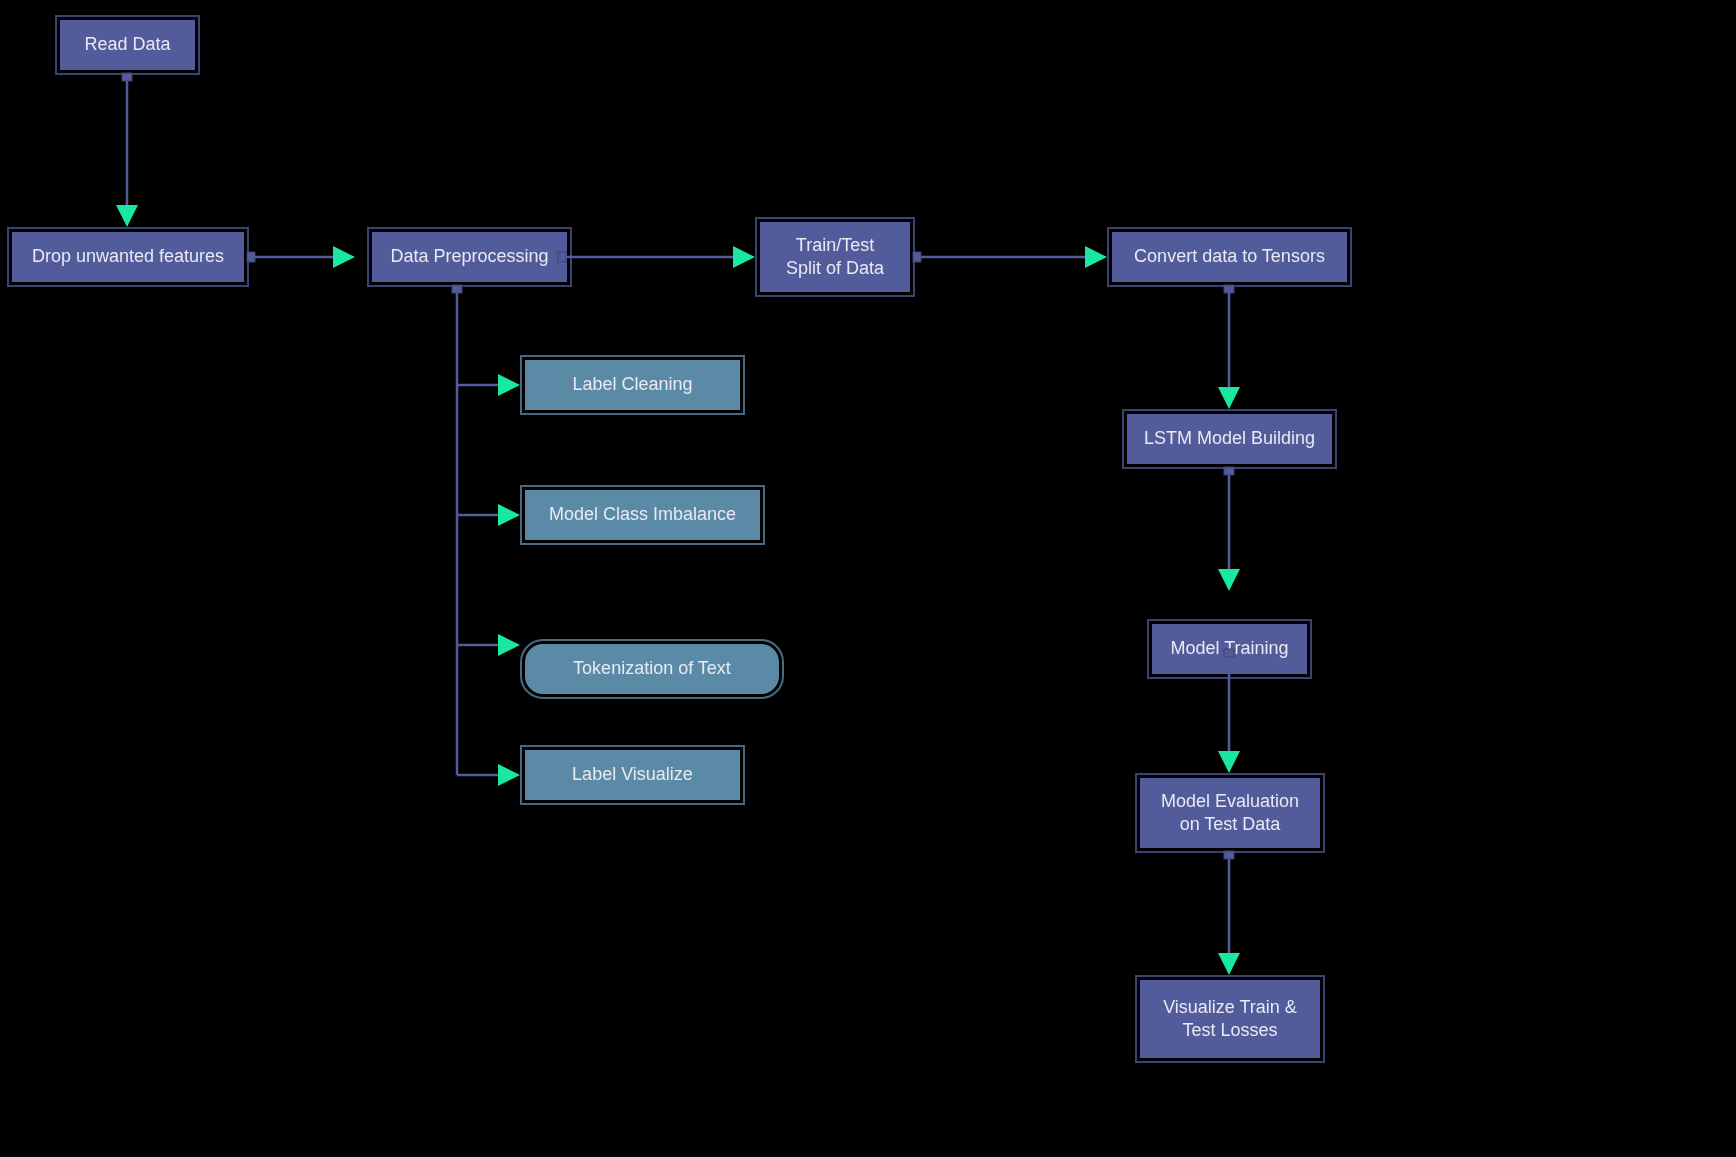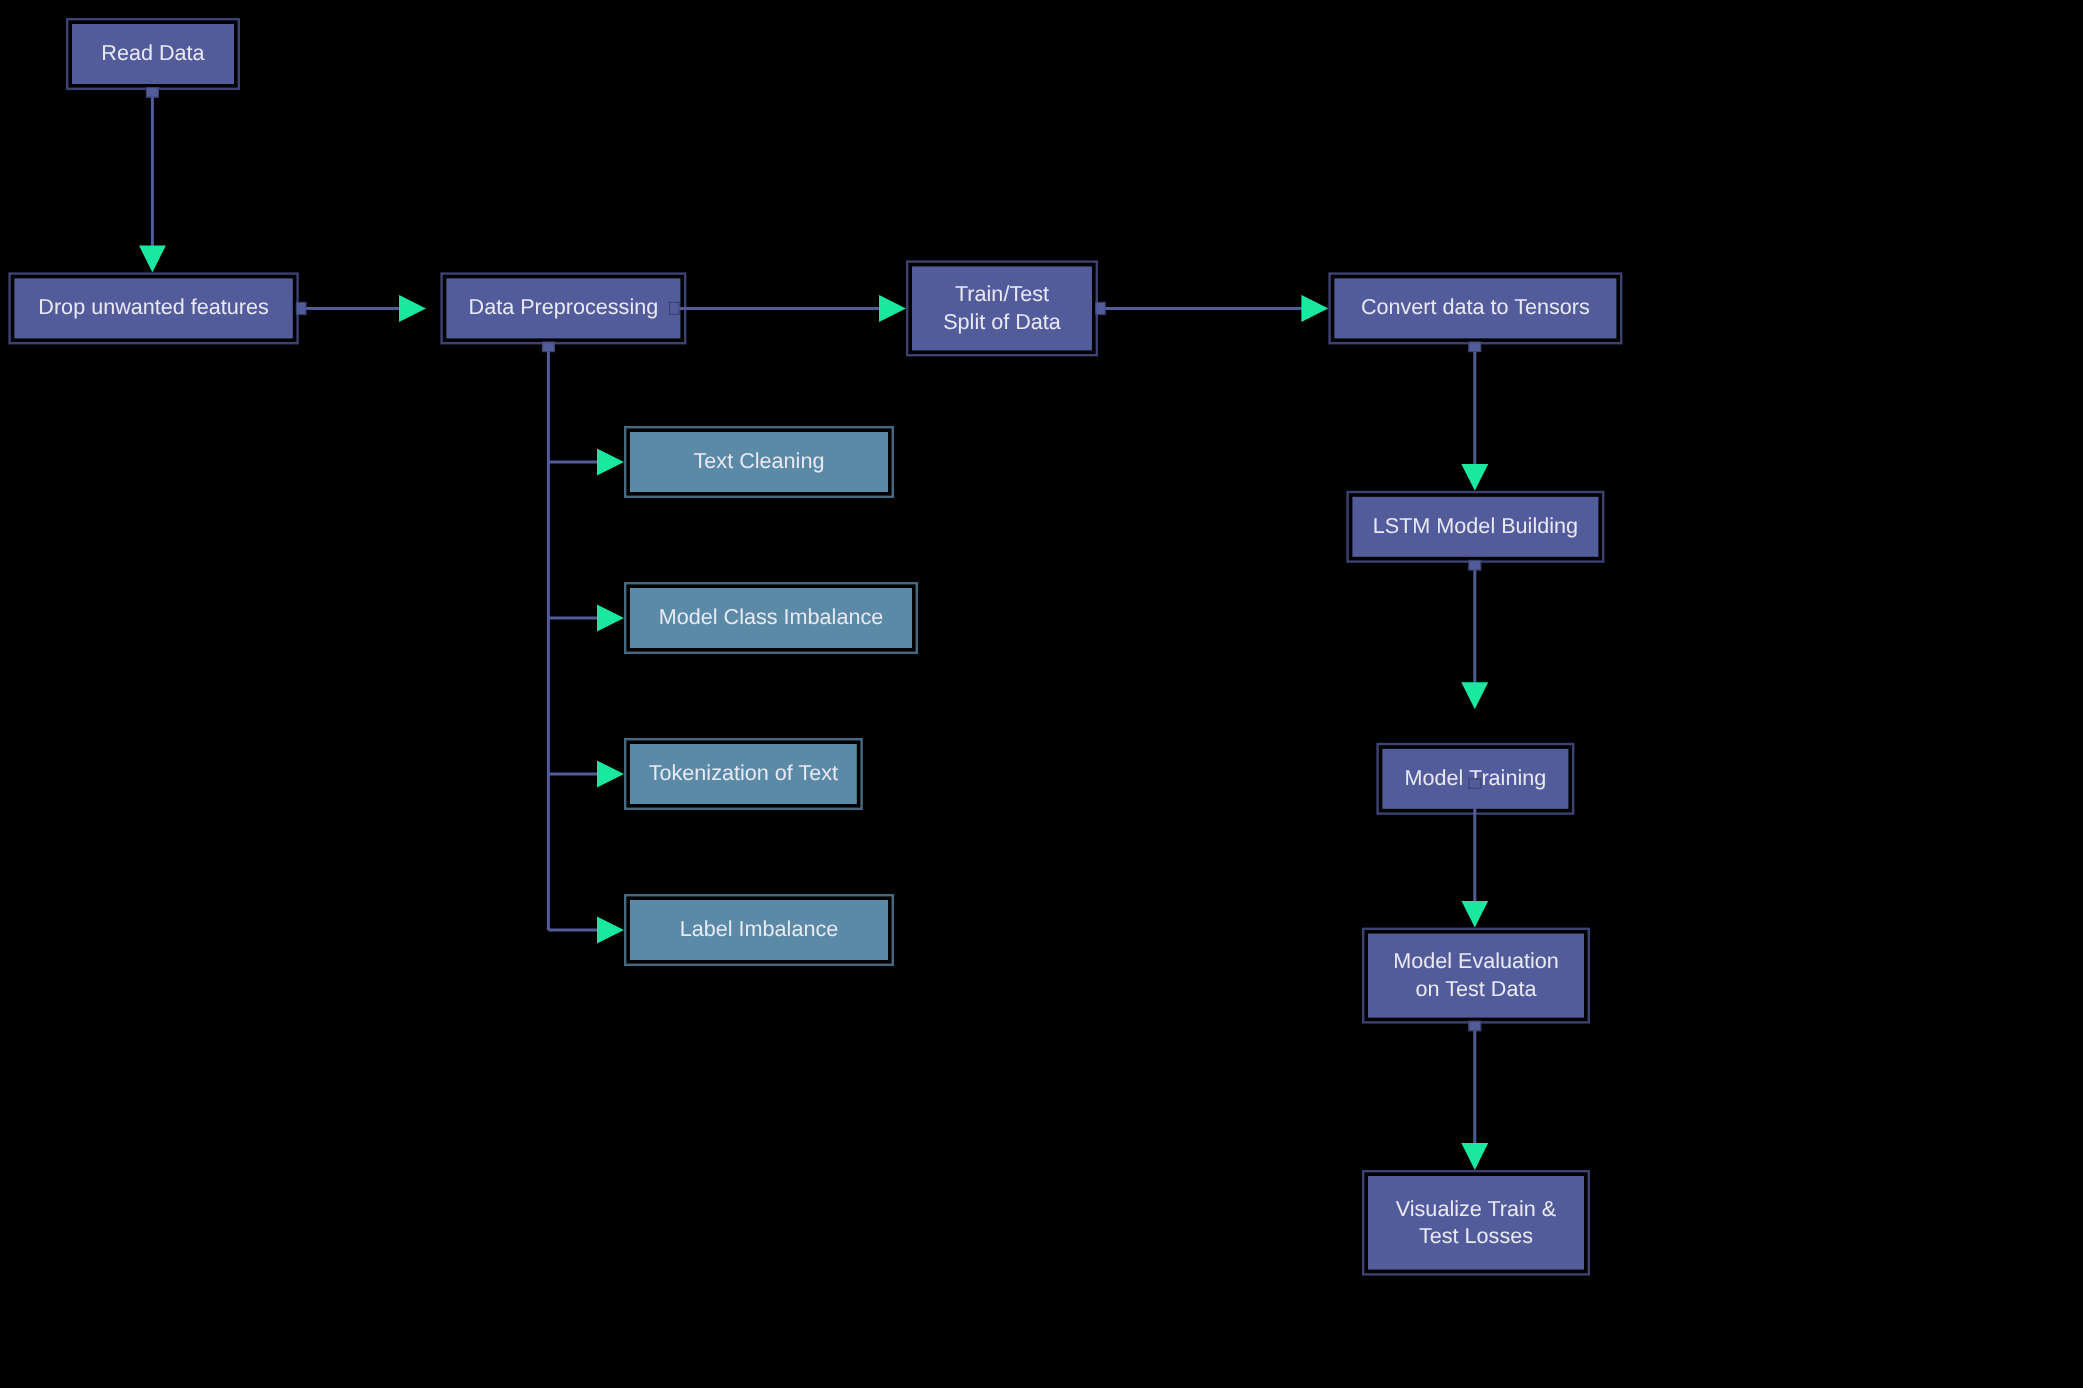--- a/index.html
+++ b/index.html
@@ -71,33 +71,33 @@
 <div class="node node-primary" style="left:760px; top:222px; width:150px; height:70px;">
   <span style="white-space:pre-line;">Train/Test
 Split of Data</span>
 </div>
 
 <div class="node node-primary" style="left:1112px; top:232px; width:235px; height:50px;">
   <span>Convert data to Tensors</span>
 </div>
 
 <div class="node node-secondary" style="left:525px; top:360px; width:215px; height:50px;">
-  <span>Text Cleaning</span>
+  <span>Label Cleaning</span>
 </div>
 
 <div class="node node-secondary" style="left:525px; top:490px; width:235px; height:50px;">
   <span>Model Class Imbalance</span>
 </div>
 
-<div class="node node-secondary" style="left:525px; top:620px; width:189px; height:50px;">
+<div class="node node-secondary" style="left:525px; top:644px; width:254px; height:50px;border-radius:18px;">
   <span>Tokenization of Text</span>
 </div>
 
 <div class="node node-secondary" style="left:525px; top:750px; width:215px; height:50px;">
-  <span>Label Imbalance</span>
+  <span>Label Visualize</span>
 </div>
 
 <div class="node node-primary" style="left:1127px; top:414px; width:205px; height:50px;">
   <span>LSTM Model Building</span>
 </div>
 
 <div class="node node-primary" style="left:1152px; top:596px; width:155px; height:50px;margin-top:28px;">
   <span>Model Training</span>
 </div>
 

